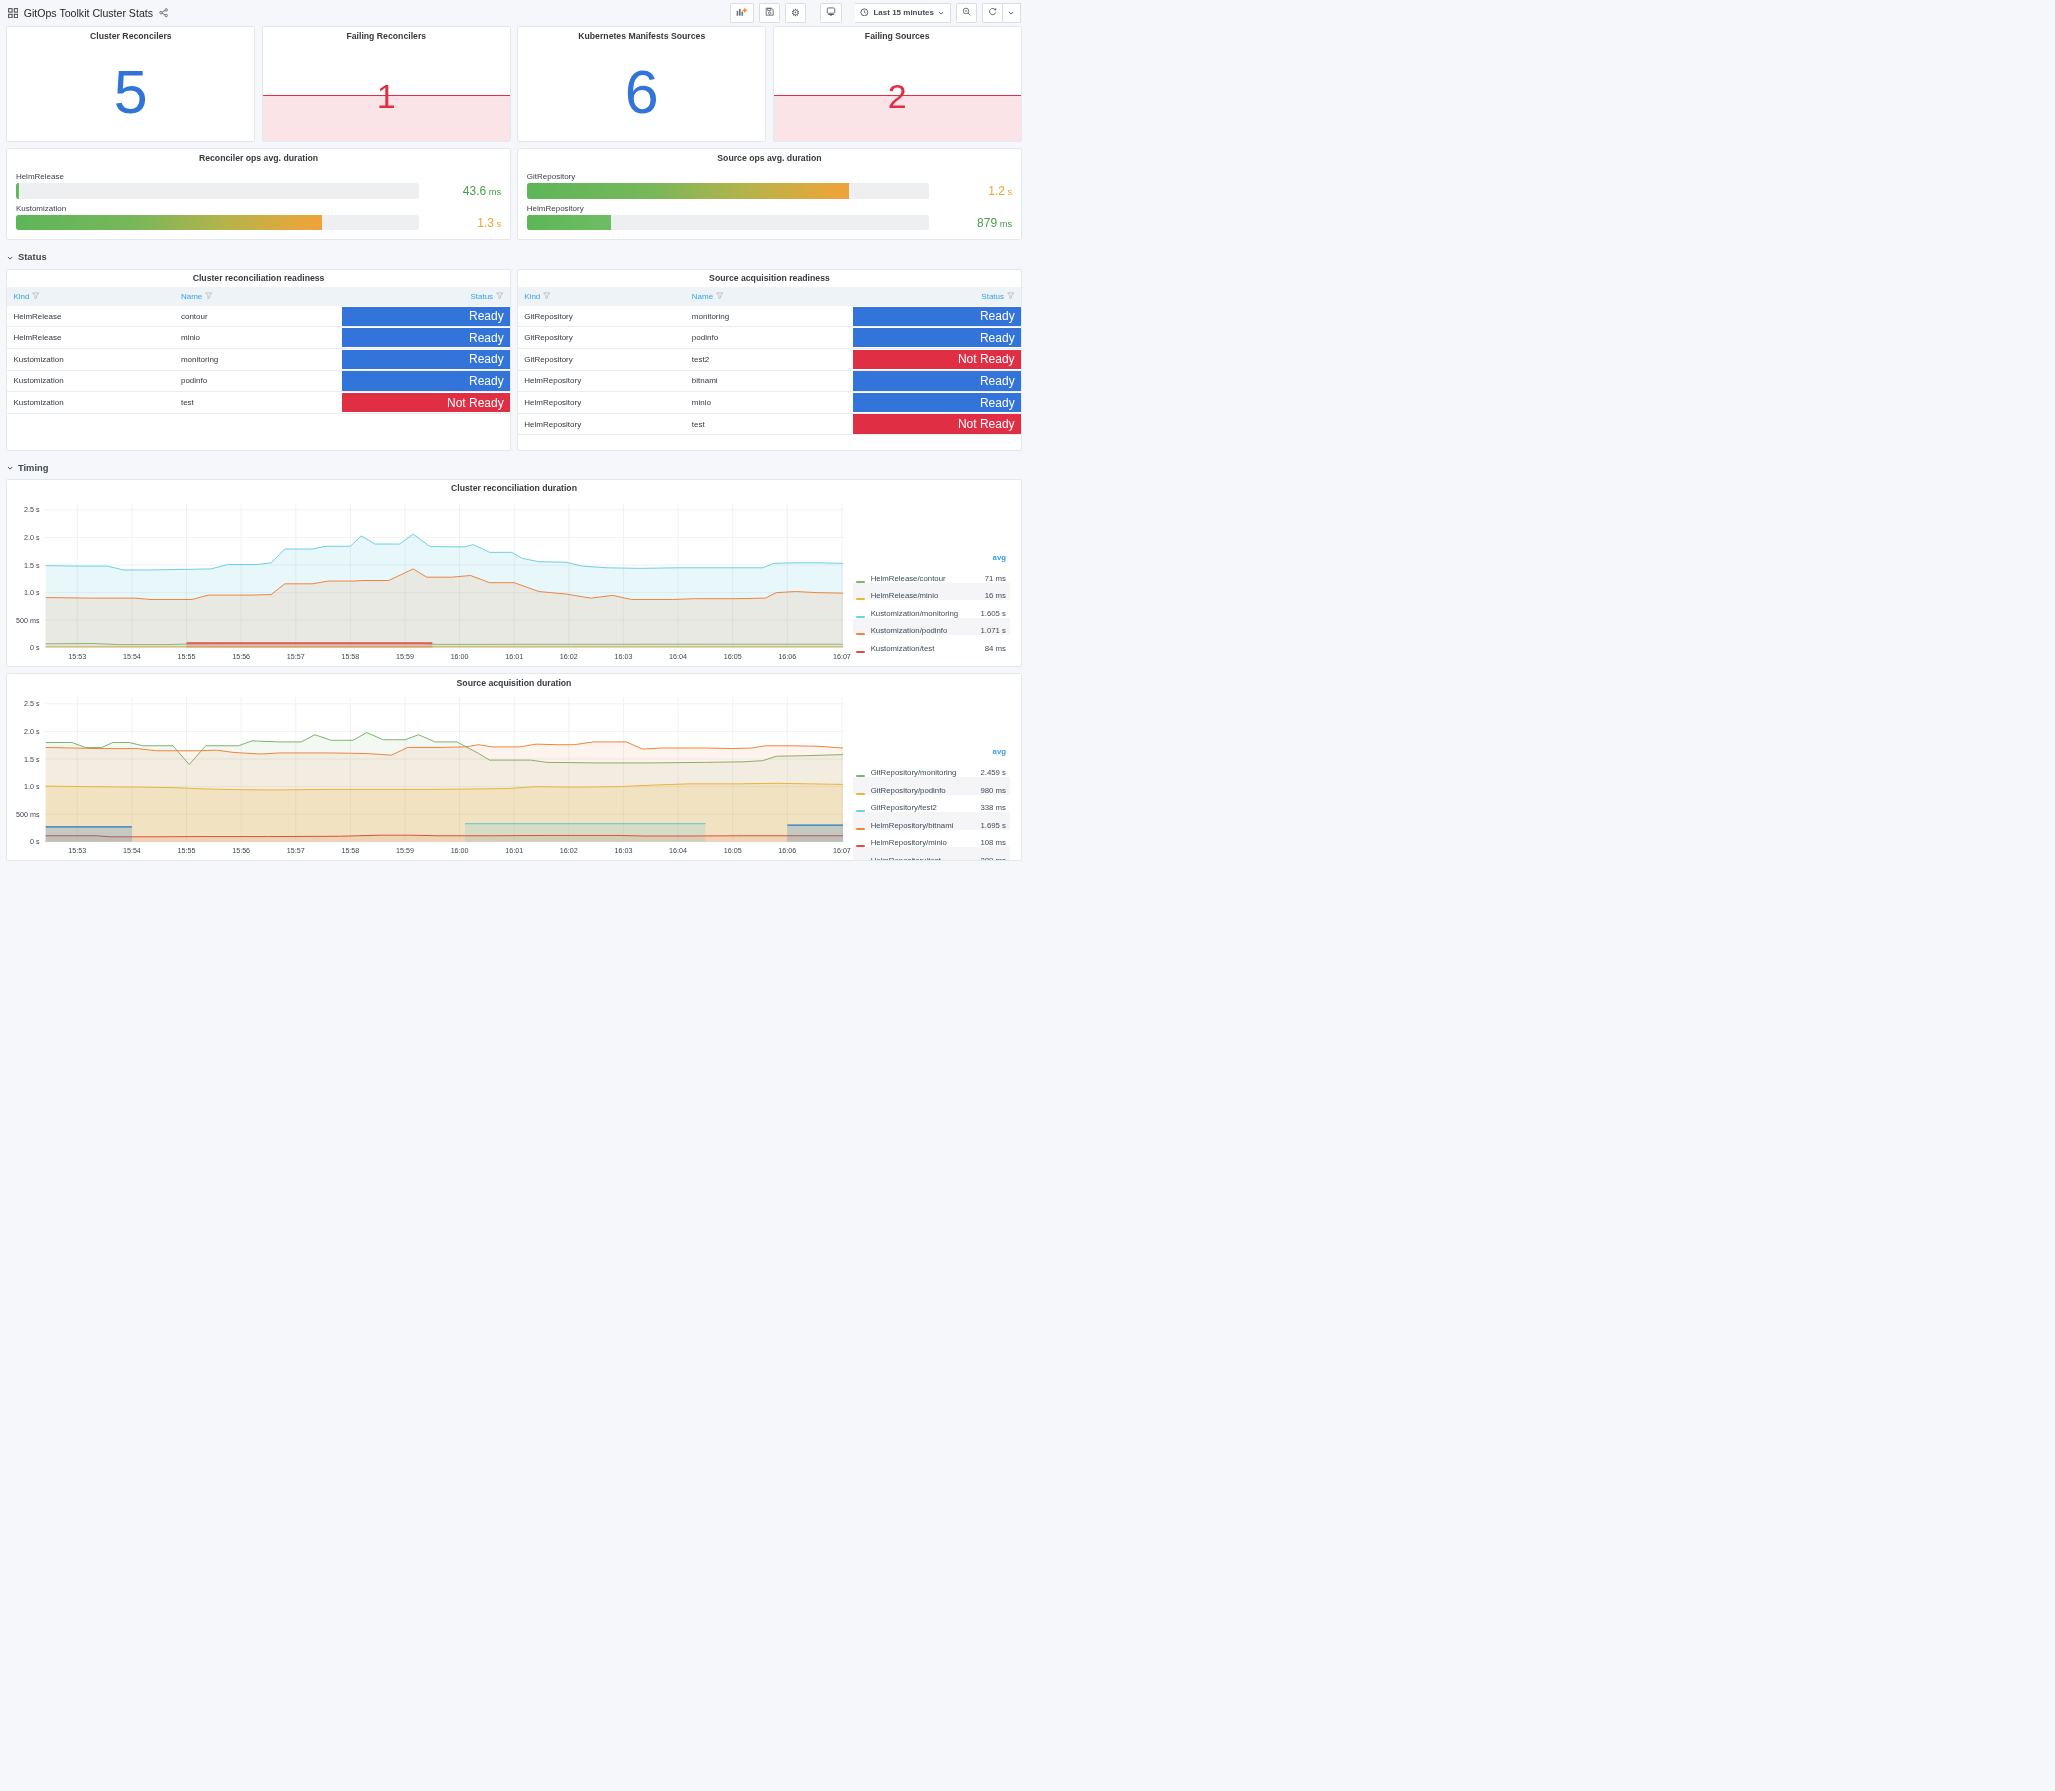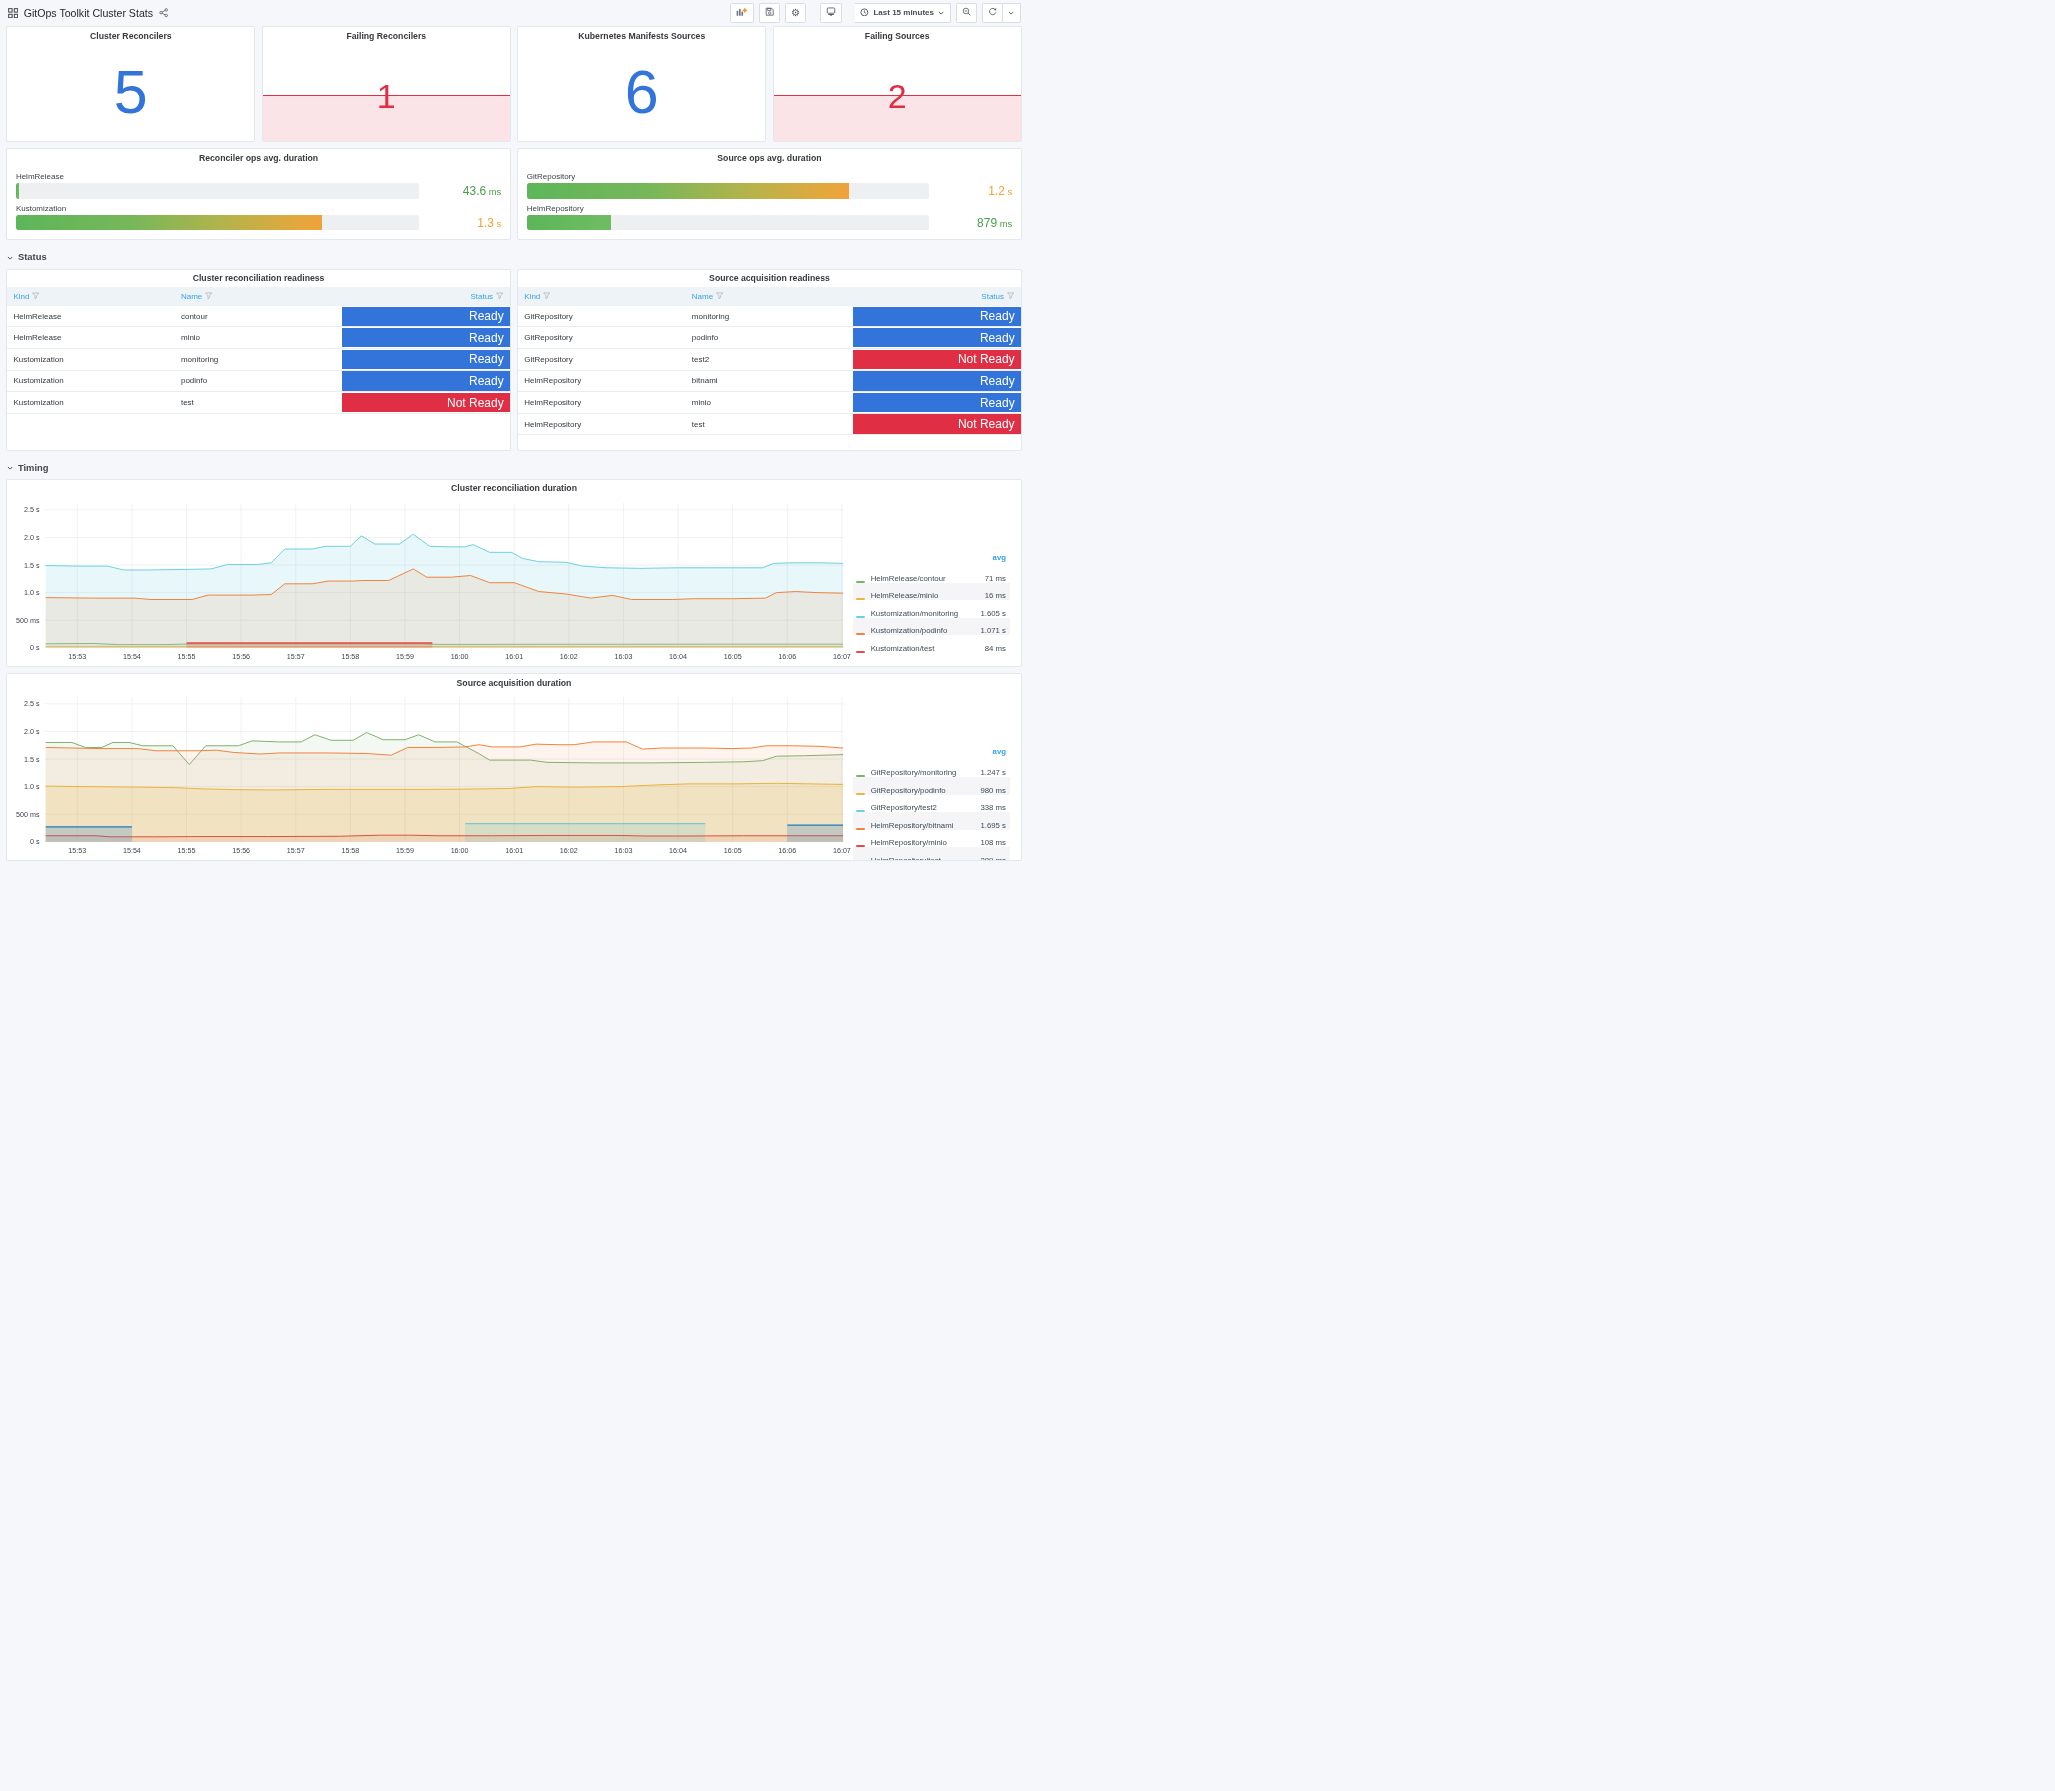--- a/index.html
+++ b/index.html
@@ -528,21 +528,21 @@
             <polygon points="55.8,242.0 55.8,218.1 194.2,218.1 194.2,242.0" fill="#1F78C1" fill-opacity="0.22"></polygon>
             <polyline points="55.8,218.1 194.2,218.1" fill="none" stroke="#1F78C1" stroke-width="2"></polyline>
             <polygon points="1246.0,242.0 1246.0,215.4 1335.4,215.4 1335.4,242.0" fill="#1F78C1" fill-opacity="0.22"></polygon>
             <polyline points="1246.0,215.4 1335.4,215.4" fill="none" stroke="#1F78C1" stroke-width="2"></polyline>
           </svg>
           <div class="legend">
             <div class="legend-hdr">avg</div>
             <div class="legend-row">
               <span class="lswatch" style="background:#7EB26D"></span>
               <span class="lname">GitRepository/monitoring</span>
-              <span class="lval">1.247 s</span>
+              <span class="lval">2.459 s</span>
             </div>
             <div class="legend-row alt">
               <span class="lswatch" style="background:#EAB839"></span>
               <span class="lname">GitRepository/podinfo</span>
               <span class="lval">980 ms</span>
             </div>
             <div class="legend-row">
               <span class="lswatch" style="background:#6ED0E0"></span>
               <span class="lname">GitRepository/test2</span>
               <span class="lval">338 ms</span>

